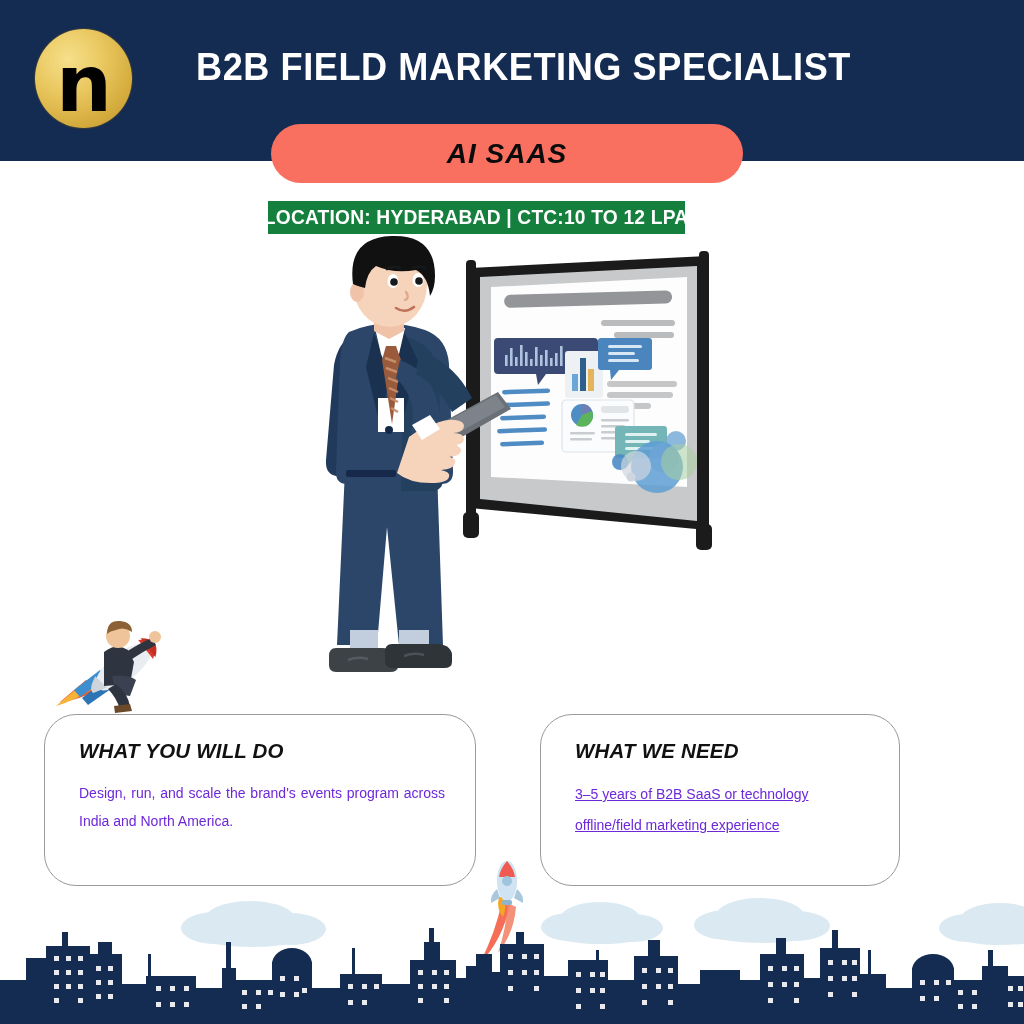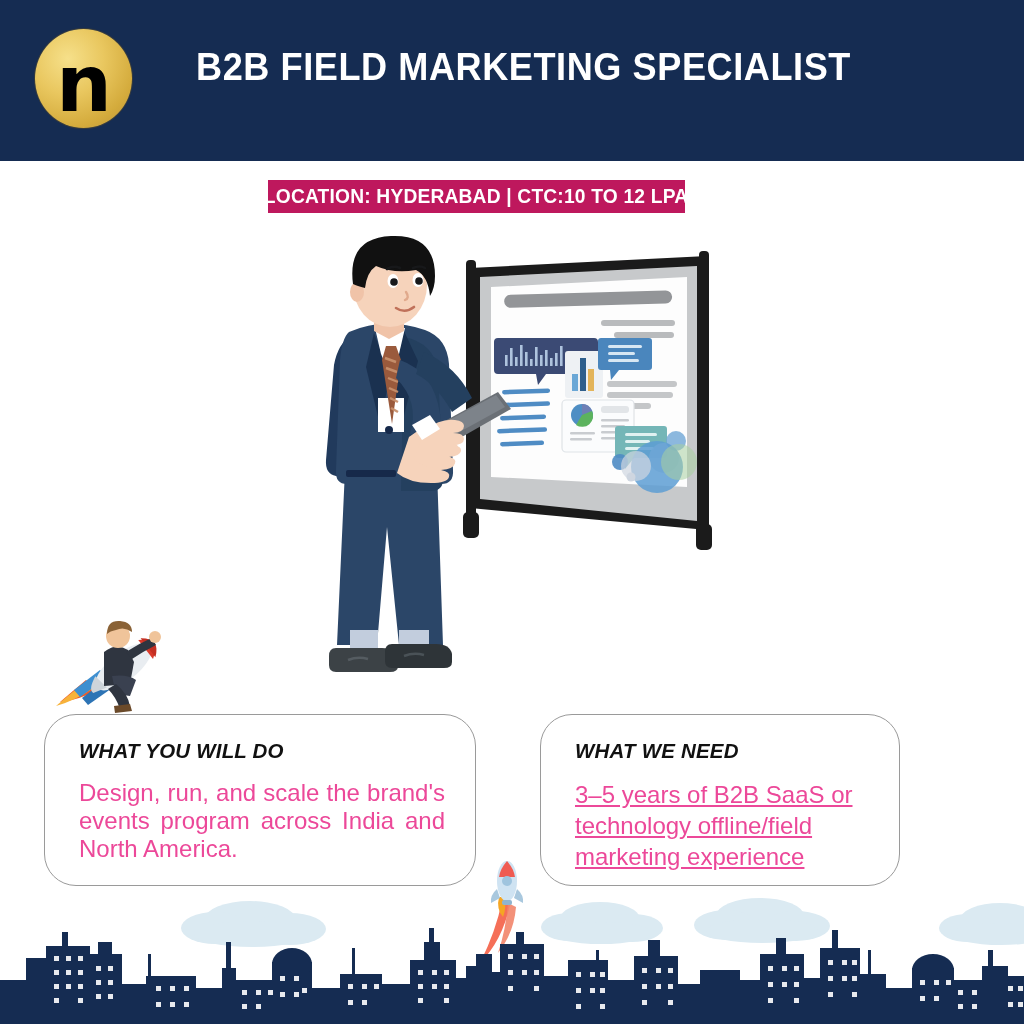--- a/index.html
+++ b/index.html
@@ -75,23 +75,23 @@
   }
   .pill-tag span {
     font-weight: 700;
     font-style: italic;
     font-size: 28px;
     color: #0b0b0b;
     letter-spacing: 1px;
   }
   .location-bar {
     position: absolute;
-    left: 268px; top: 180px;
+    left: 268px; top: 201px;
     width: 417px; height: 33px;
-    background: #be185d;
+    background: #15803d;
     display: flex;
     align-items: center;
     justify-content: center;
   }
   .location-bar span {
     color: #ffffff;
     font-weight: 700;
     font-size: 20px;
     letter-spacing: 0.2px;
     white-space: nowrap;
@@ -126,22 +126,22 @@
   .card-right { left: 540px; top: 714px; width: 360px; height: 172px; }
   .card-heading {
     font-weight: 700;
     font-style: italic;
     font-size: 20.5px;
     color: #111111;
     letter-spacing: 0.2px;
     margin-bottom: 16px;
   }
   .card-body {
-    font-size: 24px;
-    color: #ec4899;
+    font-size: 14px;
+    color: #6d28d9;
     line-height: 28px;
   }
   .card-left .card-body { text-align: justify; }
   .card-right .card-body { line-height: 31px; text-decoration: underline; }
 
   
   .skyline { position: absolute; left: 0; bottom: 0; width: 1024px; height: 140px; }
 </style>
 </head>
 <body>
@@ -149,20 +149,23 @@
 <div id="poster">
 
   <div class="header-band"></div>
 
   <div class="logo-coin">
     <div class="glyph">n</div>
   </div>
 
   <div class="poster-title">B2B FIELD MARKETING SPECIALIST</div>
 
+  <div class="pill-tag">
+    <span>AI SAAS</span>
+  </div>
 
   <div class="location-bar">
     <span>LOCATION: HYDERABAD | CTC:10 TO 12 LPA</span>
   </div>
 
   <svg class="illustration" viewBox="0 0 1024 1024">
 
     <g>
 
       <polygon points="470,268 707,256 707,530 470,508" fill="#1b1b1b"></polygon>

